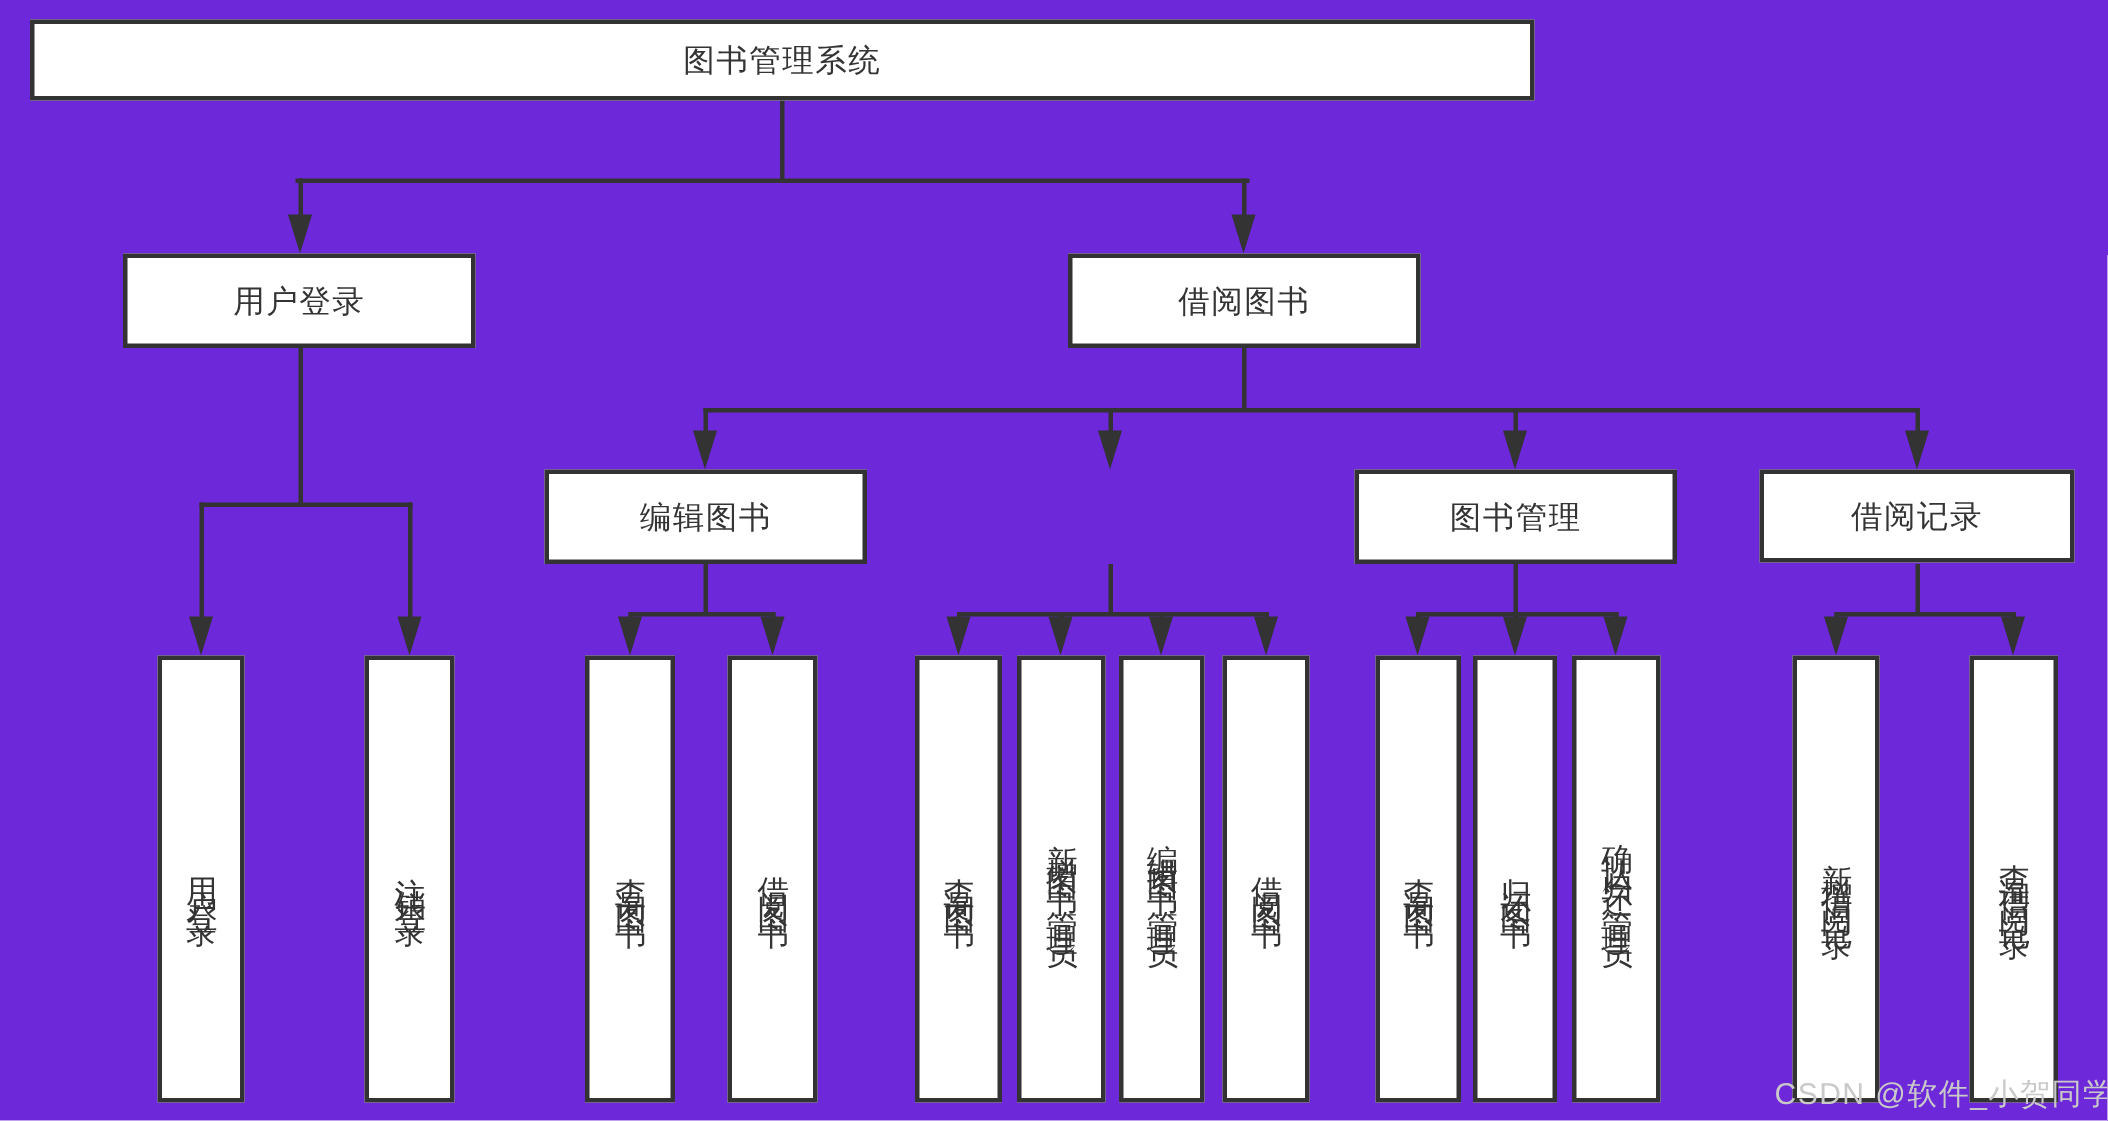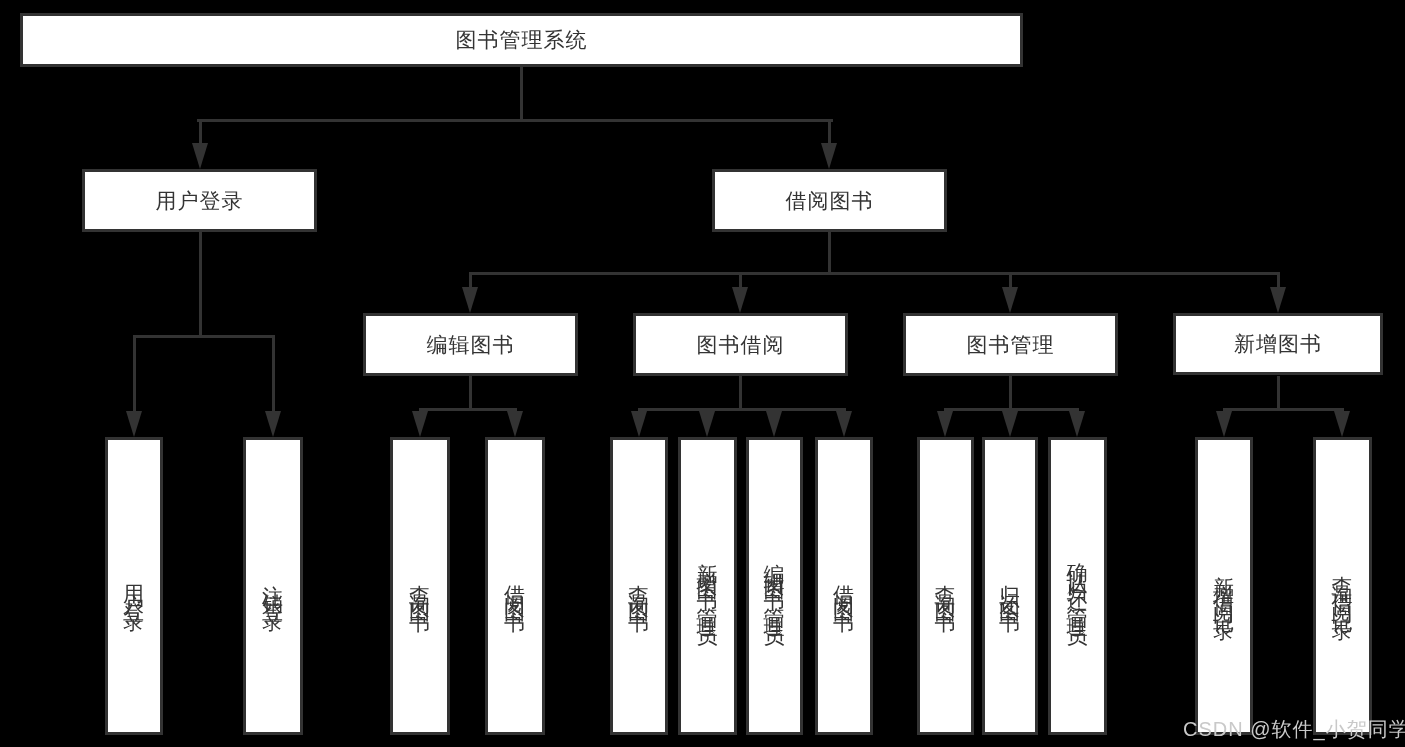--- a/index.html
+++ b/index.html
@@ -1,18 +1,18 @@
 <!DOCTYPE html>
 <html style="--line: #333333; --wm: #c9c9c9;"><head>
 <meta charset="utf-8">
 <style>
   html,body { margin:0; padding:0; background:#ffffff; }
   #canvas {
     position:relative; width:1405px; height:747px; overflow:hidden;
-    background:#000000;
+    background:#6d28d9;
     font-family:"Liberation Sans","DejaVu Sans",sans-serif;
   }
   .node {
     position:absolute; box-sizing:border-box;
     background:#ffffff; border:3px solid var(--line,#333);
     display:flex; align-items:center; justify-content:center;
     color:#343434; z-index:2;
   }
   .node.h { font-size:21px; letter-spacing:1px; white-space:nowrap; }
   .node.v {
@@ -36,23 +36,22 @@
 <body>
 
 <div id="canvas">
 
   <div class="node h" id="n-root" style="left: 20px; top: 13px; width: 1003px; height: 54px;">图书管理系统</div>
 
   <div class="node h" id="n-user-login" style="left: 82px; top: 169px; width: 235px; height: 63px;">用户登录</div>
   <div class="node h" id="n-book-mgmt" style="left: 712px; top: 169px; width: 235px; height: 63px;">借阅图书</div>
 
   <div class="node h" id="n-new-book" style="left: 363px; top: 313px; width: 215px; height: 63px;">编辑图书</div>
-  <div class="node h" id="n-borrowing" style="left: 633px; top: 313px; width: 215px; height: 63px;">图书借阅</div>
   <div class="node h" id="n-current" style="left: 903px; top: 313px; width: 215px; height: 63px;">图书管理</div>
-  <div class="node h" id="n-records" style="left: 1173px; top: 313px; width: 210px; height: 62px;">新增图书</div>
+  <div class="node h" id="n-records" style="left: 1173px; top: 313px; width: 210px; height: 62px;">借阅记录</div>
 
   <div class="node v" id="l-login" style="left: 105px; top: 437px; width: 58px; height: 298px;">用户登录</div>
   <div class="node v" id="l-logout" style="left: 243px; top: 437px; width: 60px; height: 298px;">注销登录</div>
 
   <div class="node v" id="l-nb-query" style="left: 390px; top: 437px; width: 60px; height: 298px;">查询图书</div>
   <div class="node v" id="l-nb-borrow" style="left: 485px; top: 437px; width: 60px; height: 298px;">借阅图书</div>
 
   <div class="node v" id="l-bb-query" style="left: 610px; top: 437px; width: 58px; height: 298px;">查询图书</div>
   <div class="node v" id="l-bb-add" style="left: 678px; top: 437px; width: 59px; height: 298px;">新增图书（管理员）</div>
   <div class="node v" id="l-bb-edit" style="left: 746px; top: 437px; width: 57px; height: 298px;">编辑图书（管理员）</div>

